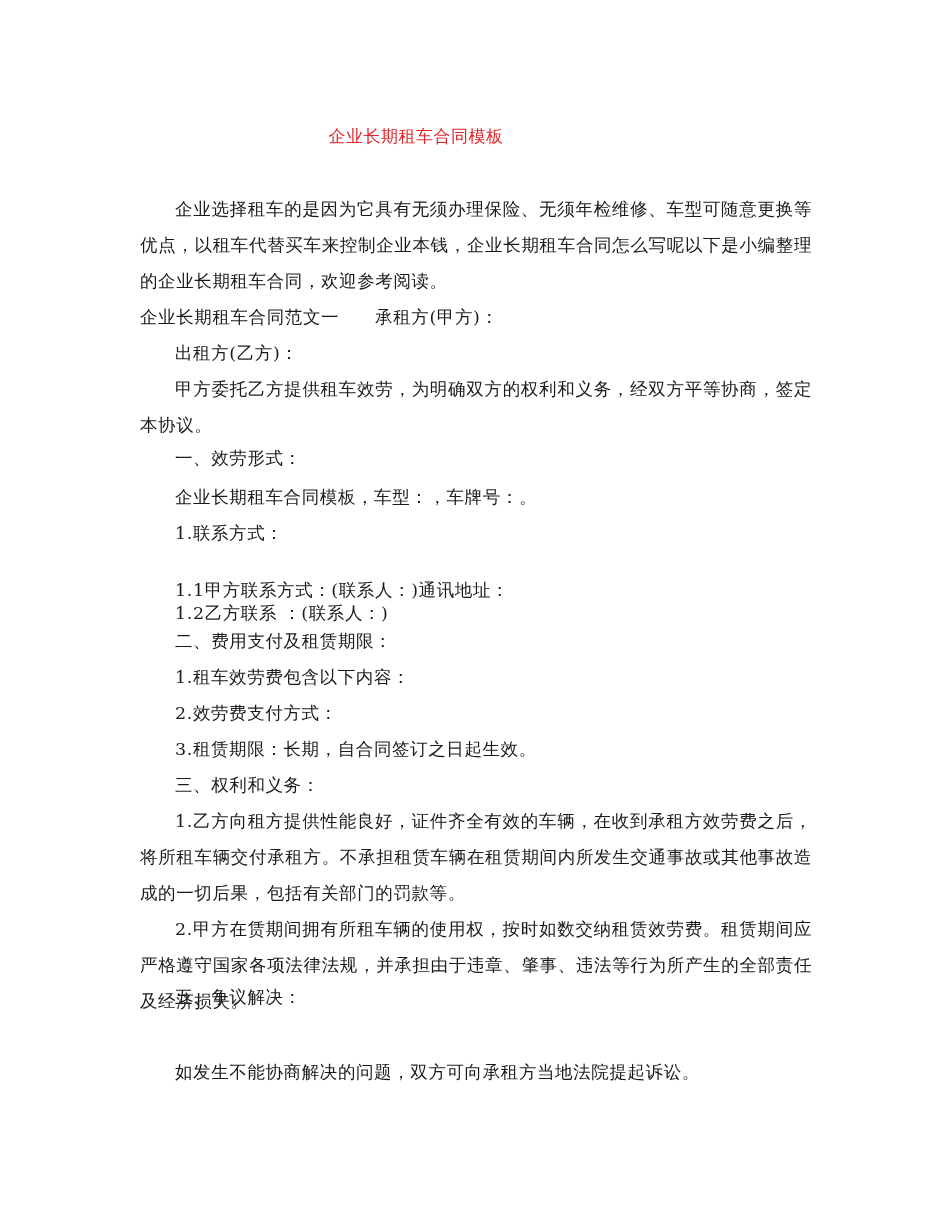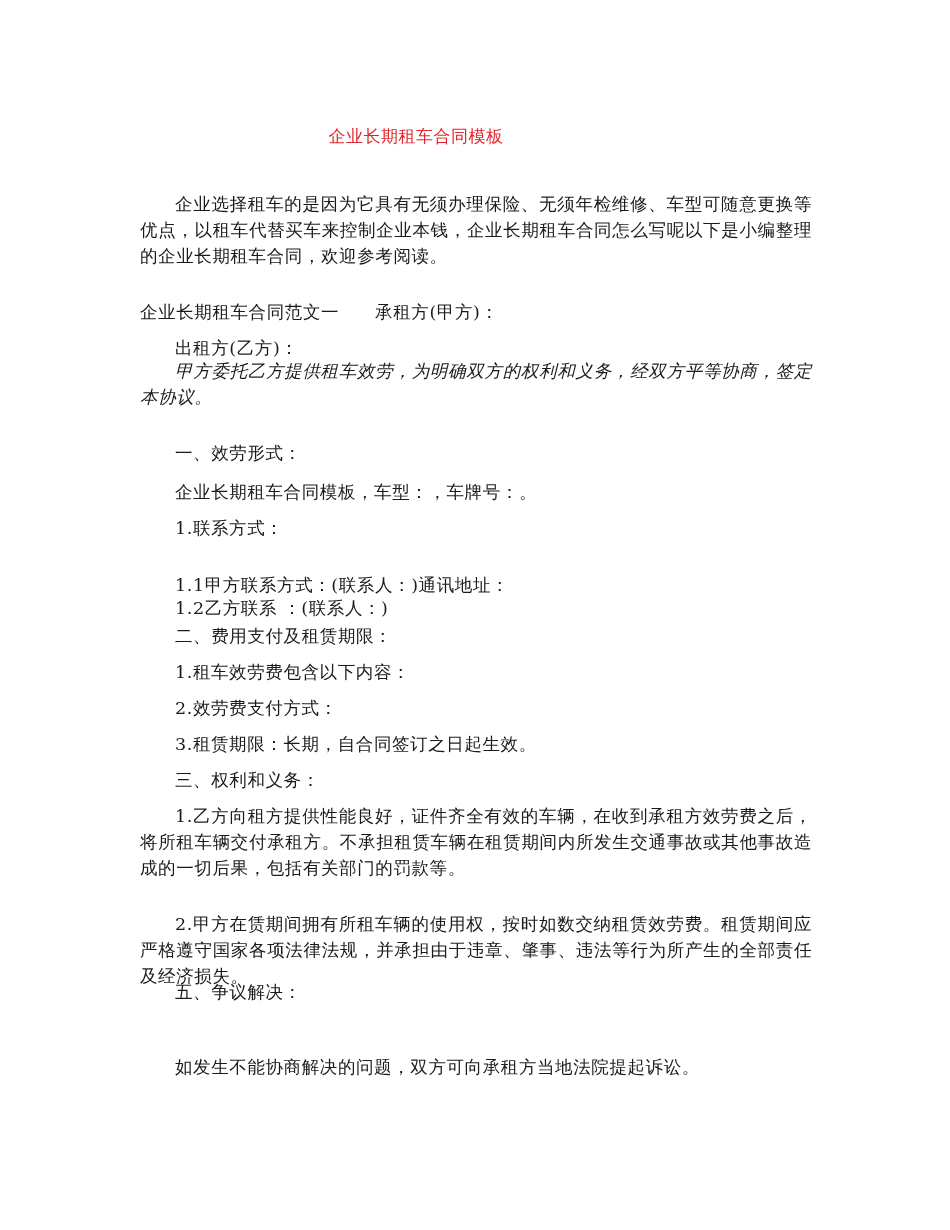--- a/index.html
+++ b/index.html
@@ -9,41 +9,41 @@
     color: #1a1a1a;
   }
   .page { position: absolute; left: 140px; top: 0; width: 672px; }
   .title {
     position: absolute; left: 0; width: 832px; top: 124px;
     text-align: center; color: #e0262a; font-size: 17px; letter-spacing: 0.5px;
     line-height: 24px;
   }
   .p {
     position: absolute; left: 0; width: 672px;
-    font-size: 17.5px; line-height: 26px; letter-spacing: 0.6px;
+    font-size: 17.5px; line-height: 36px; letter-spacing: 0.6px;
     text-align: justify; text-align-last: left; margin: 0;
   }
   .indent { text-indent: 35px; }
   .gap { display: inline-block; width: 36px; }
 </style>
 </head>
 <body>
 
 <div class="title">企业长期租车合同模板</div>
 
 <div class="page">
   <p class="p indent" style="top:191px;">企业选择租车的是因为它具有无须办理保险、无须年检维修、车型可随意更换等优点，以租车代替买车来控制企业本钱，企业长期租车合同怎么写呢以下是小编整理的企业长期租车合同，欢迎参考阅读。</p>
 
   <p class="p" style="top:299px;">
     <span>企业长期租车合同范文一</span><span class="gap"></span><span>承租方(甲方)：</span>
   </p>
 
   <p class="p indent" style="top:335px;">出租方(乙方)：</p>
 
-  <p class="p indent" style="top:358px;font-style:italic;">甲方委托乙方提供租车效劳，为明确双方的权利和义务，经双方平等协商，签定本协议。</p>
+  <p class="p indent" style="top:371px;">甲方委托乙方提供租车效劳，为明确双方的权利和义务，经双方平等协商，签定本协议。</p>
 
   <p class="p indent" style="top:440px;font-family:Liberation Serif, serif;">一、效劳形式：</p>
   <p class="p indent" style="top:479px;">企业长期租车合同模板，车型：，车牌号：。</p>
   <p class="p indent" style="top:515px;">1.联系方式：</p>
   <p class="p indent" style="top:572px;">1.1甲方联系方式：(联系人：)通讯地址：</p>
   <p class="p indent" style="top:595px;">1.2乙方联系  ：(联系人：)</p>
 
   <p class="p indent" style="top:623px;">二、费用支付及租赁期限：</p>
   <p class="p indent" style="top:659px;">1.租车效劳费包含以下内容：</p>
   <p class="p indent" style="top:695px;">2.效劳费支付方式：</p>

